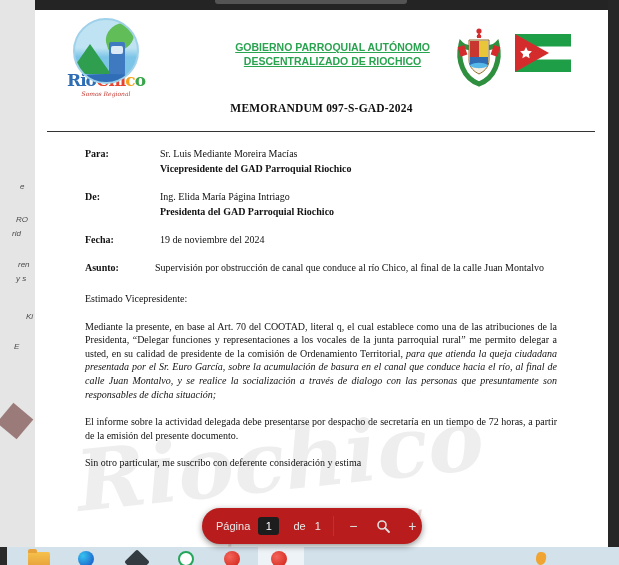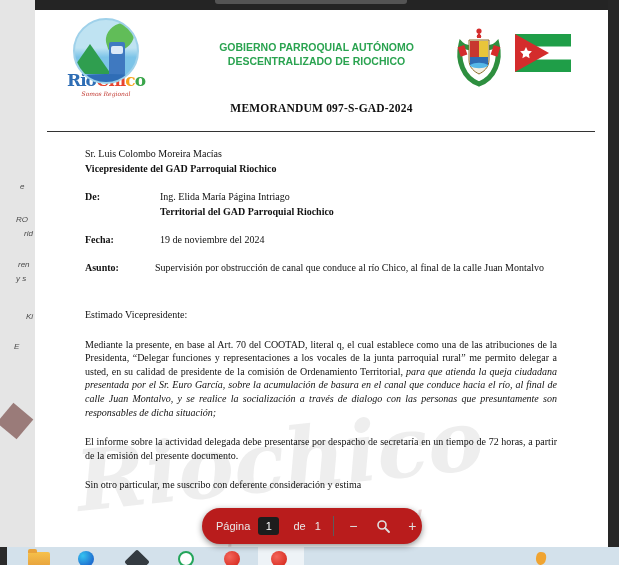--- a/index.html
+++ b/index.html
@@ -33,41 +33,41 @@
             clip-path:polygon(0 100%,50% 0,100% 100%);}
   .logo-leaf{position:absolute;right:2px;top:4px;width:30px;height:26px;background:#57b847;
              border-radius:60% 20% 60% 20%;transform:rotate(-18deg);opacity:.9;}
   .logo-tower{position:absolute;right:12px;bottom:6px;width:16px;height:34px;background:#3f79c0;border-radius:2px;}
   .logo-clock{position:absolute;right:14px;bottom:28px;width:12px;height:8px;background:#dce9f7;border-radius:2px;}
   .logo-water{position:absolute;left:0;bottom:0;width:100%;height:8px;background:#2f6db6;border-radius:50% 50% 0 0;}
   .logo-word{margin-top:-14px;font-family:"DejaVu Serif",serif;font-weight:bold;font-size:17px;letter-spacing:-1px;}
   .lw-rio{color:#2e6db4;} .lw-chi{color:#e8432e;} .lw-c{color:#f7a21b;} .lw-o{color:#3aa54a;}
   .logo-tag{font-family:"DejaVu Serif",serif;font-style:italic;font-size:6px;color:#c23b33;}
 
-  .org-title{position:absolute;left:144px;top:30px;width:275px;text-align:center;
-             font-family:"Liberation Sans",sans-serif;font-weight:bold;font-size:10.5px;line-height:14px;}
+  .org-title{position:absolute;left:160px;top:30px;width:275px;text-align:center;
+             font-family:"Liberation Sans",sans-serif;font-weight:bold;font-size:10.5px;line-height:14px;text-decoration:underline;}
   .memo-title{position:absolute;left:0;top:92px;width:100%;text-align:center;
               font-weight:bold;font-size:11.5px;letter-spacing:.2px;}
 
   .arms{position:absolute;left:418px;top:16px;width:52px;height:64px;}
   .flag{position:absolute;left:480px;top:24px;width:56px;height:38px;}
 
   .hrule{position:absolute;left:12px;top:121px;width:548px;border-top:1px solid #333;}
 
   
   .fields{position:absolute;left:50px;top:136px;width:472px;font-size:10px;line-height:15px;}
   .frow{display:flex;margin-bottom:13px;}
   .flabel{width:75px;font-weight:bold;flex:none;}
   .fval .b2{font-weight:bold;}
   .asunto{margin-bottom:12px;display:block;text-align:justify;}
   .asunto .flabel-inline{font-weight:bold;}
   .asunto .spacer{display:inline-block;width:36px;}
 
   .bodytext{position:absolute;left:50px;top:282px;width:472px;font-size:10px;line-height:13.6px;}
-  .bodytext p{margin:16px 0 14px 0;text-align:justify;}
+  .bodytext p{margin:0 0 14px 0;text-align:justify;}
   .salut{text-align:left !important;}
   .ital{font-style:italic;}
   .closing{text-align:center;}
 
   
   .pdf-toolbar{position:absolute;left:202px;top:508px;width:220px;height:36px;border-radius:18px;
                background:#b91c1c;box-shadow:0 2px 6px rgba(0,0,0,.45);display:flex;align-items:center;
                font-family:Liberation Sans, sans-serif;color:#e9e9e9;font-size:11px;z-index:5;justify-content:center;}
   .pt-label{margin-left:14px;}
   .pt-input{width:24px;height:18px;background:#1d1d1d;border-radius:3px;margin-left:8px;
@@ -94,21 +94,21 @@
   .ic-orange{left:536px;top:5px;width:10px;height:13px;border-radius:40% 40% 50% 50%;background:#f0a431;transform:rotate(8deg);}
 </style>
 </head>
 <body>
 
 <div class="screen">
 
   <div class="left-strip">
     <span class="frag" style="left:20px;top:182px;">e</span>
     <span class="frag" style="left:16px;top:215px;">RO</span>
-    <span class="frag" style="left:24px;top:229px;">rid</span>
+    <span class="frag" style="left:12px;top:229px;">rid</span>
     <span class="frag" style="left:18px;top:260px;">ren</span>
     <span class="frag" style="left:16px;top:274px;">y s</span>
     <span class="frag" style="left:26px;top:312px;">Ki</span>
     <span class="frag" style="left:14px;top:342px;">E</span>
     <div class="red-smudge"></div>
   </div>
   <div class="right-strip"></div>
   <div class="top-handle"></div>
 
   <div class="doc">
@@ -155,30 +155,31 @@
         <path d="M11 13 l1.8 3.7 4.1 .6 -3 2.9 .7 4 -3.6 -1.9 -3.6 1.9 .7 -4 -3 -2.9 4.1 -.6 Z" fill="#ffffff"></path>
       </svg>
 
       <div class="memo-title">MEMORANDUM 097-S-GAD-2024</div>
     </div>
 
     <div class="hrule"></div>
 
     <div class="fields">
       <div class="frow">
+        <div class="flabel">Para:</div>
         <div class="fval">
-          <div>Sr. Luis Colombo Moreira Macías</div>
+          <div>Sr. Luis Mediante Moreira Macías</div>
           <div class="b2">Vicepresidente del GAD Parroquial Riochico</div>
         </div>
       </div>
       <div class="frow">
         <div class="flabel">De:</div>
         <div class="fval">
           <div>Ing. Elida María Página Intriago</div>
-          <div class="b2">Territorial del GAD Parroquial Riochico</div>
+          <div class="b2">Presidenta del GAD Parroquial Riochico</div>
         </div>
       </div>
       <div class="frow">
         <div class="flabel">Fecha:</div>
         <div class="fval">19 de noviembre del 2024</div>
       </div>
       <div class="asunto"><span class="flabel-inline">Asunto:</span><span class="spacer"></span><span>Supervisión por obstrucción de canal que conduce al río Chico, al final de la calle Juan Montalvo</span></div>
     </div>
 
     <div class="bodytext">

